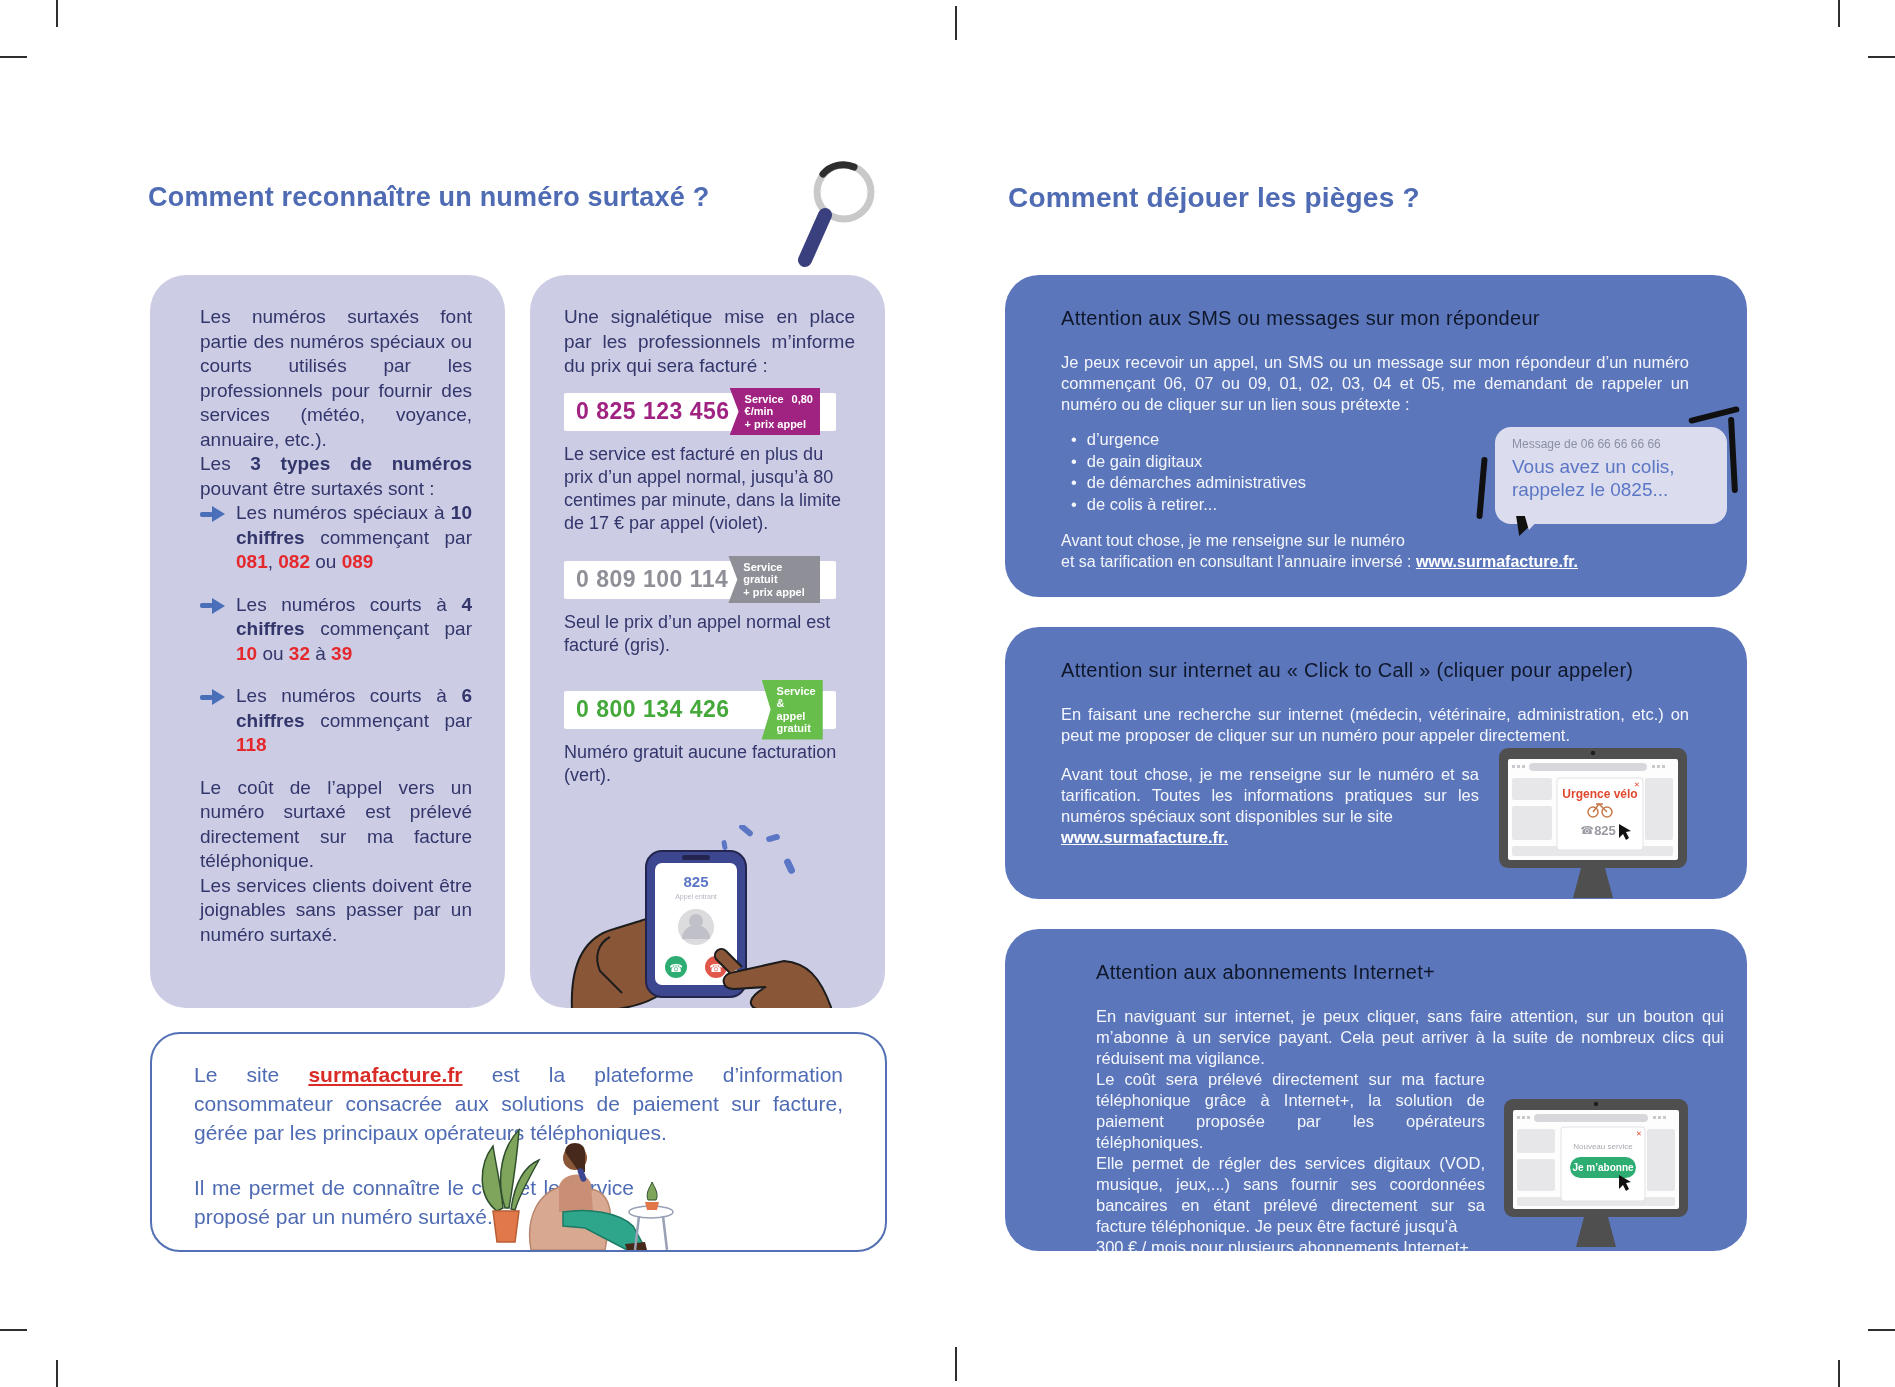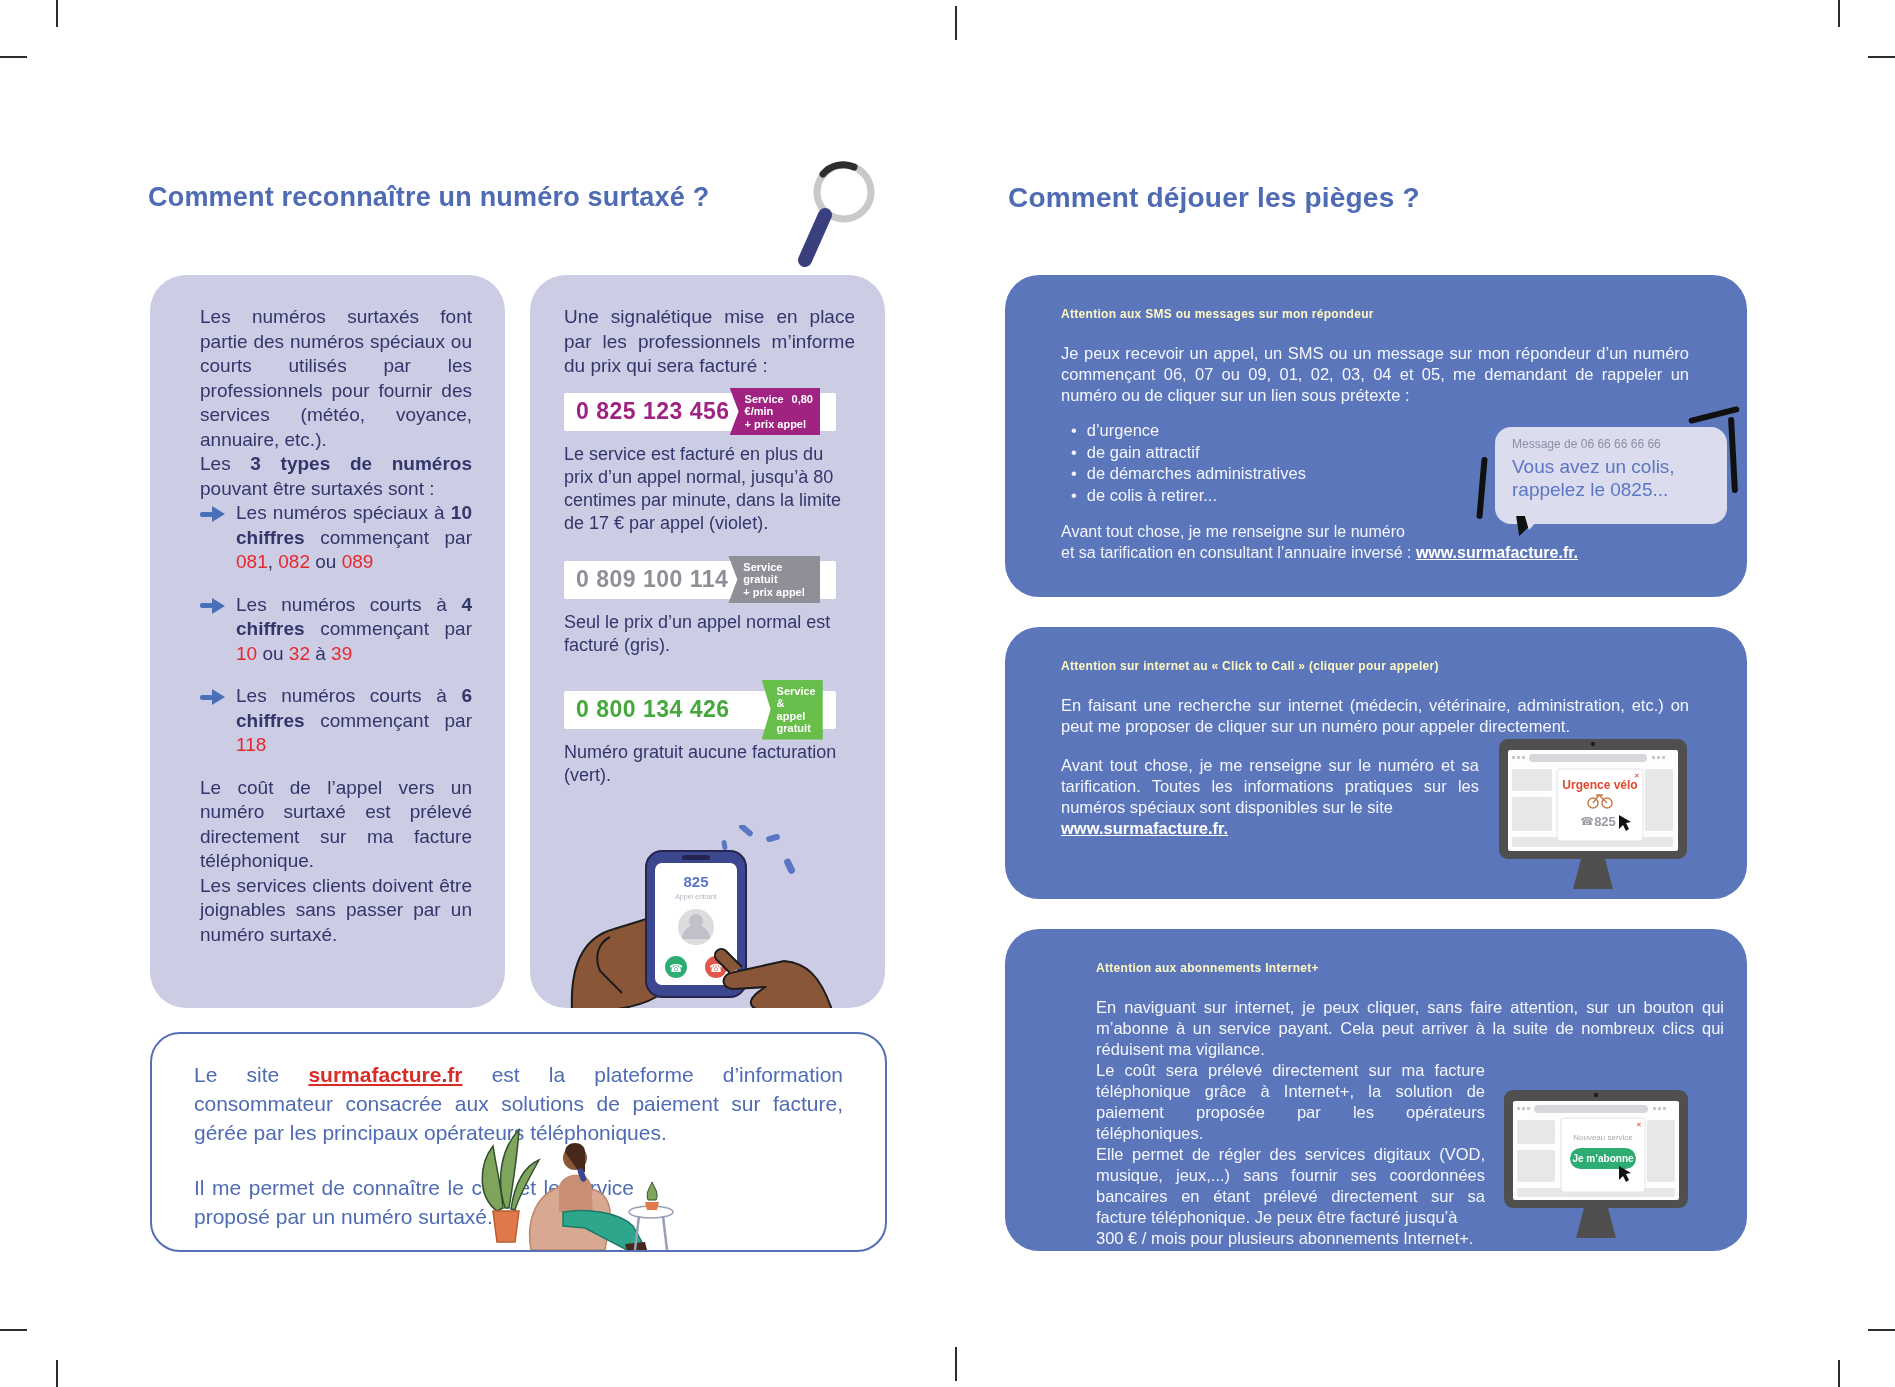--- a/index.html
+++ b/index.html
@@ -14,21 +14,21 @@
   
   .page-title{position:absolute;font-size:27px;font-weight:700;color:#4E6BB3;letter-spacing:.2px;}
   
   .lav-box{position:absolute;width:355px;height:733px;top:275px;background:#CDCCE5;border-radius:36px;overflow:hidden;}
   .lav-inner{position:relative;height:100%;box-sizing:border-box;color:#32366B;font-size:19px;line-height:24.5px;text-align:justify;}
   .lav-box.b1 .lav-inner{padding:30px 33px 0 50px;}
   .lav-box.b2 .lav-inner{padding:30px 30px 0 34px;}
   .lav-inner p{margin:0;}
   .mb18{margin-bottom:18px;}
   b{font-weight:700;}
-  .red{color:#E5282B;font-weight:400;}
+  .red{color:#E5282B;font-weight:700;}
   
   .bullet{display:flex;margin-bottom:18px;}
   .arrow-icon{flex:0 0 36px;position:relative;height:18px;margin-top:4px;}
   .arrow-icon::before{content:"";position:absolute;left:0;top:6.5px;width:13px;height:5px;background:#4A6FB9;border-radius:2px;}
   .arrow-icon::after{content:"";position:absolute;left:12px;top:1px;border-left:13px solid #4A6FB9;border-top:8px solid transparent;border-bottom:8px solid transparent;}
   .bullet p{flex:1;}
   
   .plate{position:relative;width:272px;height:38px;background:#ffffff;border-radius:2px;display:flex;align-items:center;}
   .plate .num{padding-left:12px;font-size:23px;font-weight:700;letter-spacing:.5px;white-space:nowrap;}
   .tag{margin-left:auto;margin-right:16px;color:#fff;font-size:11px;line-height:12.5px;font-weight:600;padding:5px 7px 5px 15px;clip-path:polygon(0 0,100% 0,100% 100%,0 100%,9px 50%);}
@@ -38,21 +38,21 @@
   .desc{font-size:18px;line-height:23px;text-align:left;margin-top:12px !important;}
   
   .site-box{position:absolute;left:150px;top:1032px;width:737px;height:220px;background:#fff;border:2.5px solid #5470B5;border-radius:30px;box-sizing:border-box;overflow:hidden;}
   .site-inner{position:relative;height:100%;box-sizing:border-box;padding:26px 42px;color:#4E6BB3;font-size:21px;line-height:29px;text-align:justify;}
   .site-inner p{margin:0;}
   .site-p2{margin-top:26px !important;width:440px;}
   .link-red{color:#DA2C27;font-weight:700;text-decoration:underline;}
   
   .blue-box{position:absolute;left:1005px;width:742px;background:#5B76BB;border-radius:34px;color:#F4F6FB;overflow:hidden;box-sizing:border-box;}
   .blue-inner{position:relative;box-sizing:border-box;padding:32px 70px 0 56px;}
-  .blue-title{font-size:12px;font-weight:700;letter-spacing:.3px;color:#fef9c3;margin:0;}
+  .blue-title{font-size:20px;font-weight:400;letter-spacing:.3px;color:#0f172a;margin:0;}
   .blue-p{font-size:16.5px;line-height:21px;text-align:justify;margin:22px 0 0 0;}
   .blue-bullets{list-style:none;margin:14px 0 0 10px;padding:0;font-size:16.5px;line-height:21.5px;}
   .blue-bullets li::before{content:"•";margin-right:10px;}
   .closing{font-size:16px;line-height:20.5px;margin-top:16px;}
   .link-white{color:#ffffff;font-weight:700;text-decoration:underline;}
   
   .bubble{position:absolute;left:490px;top:152px;width:232px;height:97px;background:#DBDDEE;border-radius:16px;box-sizing:border-box;padding:10px 0 0 17px;}
   .bubble-label{font-size:12px;color:#8A8FA3;margin:0;}
   .bubble-text{font-size:19px;line-height:23px;color:#5B76C4;margin:4px 0 0 0;}
   .bubble-tail{position:absolute;left:24px;bottom:-17px;width:0;height:0;border:11px solid transparent;border-top:18px solid #DBDDEE;transform:skewX(-18deg);}
@@ -208,21 +208,21 @@
 </div>
 
 <h1 class="page-title" style="left:1008px;top:182px;margin:0;font-size:28px;">Comment déjouer les pièges ?</h1>
 
 <div class="blue-box" style="top:275px;height:322px;">
   <div class="blue-inner">
     <h2 class="blue-title">Attention aux SMS ou messages sur mon répondeur</h2>
     <p class="blue-p" style="width:628px;">Je peux recevoir un appel, un SMS ou un message sur mon répondeur d’un numéro commençant 06, 07 ou 09, 01, 02, 03, 04 et 05, me demandant de rappeler un numéro ou de cliquer sur un lien sous prétexte :</p>
     <ul class="blue-bullets">
       <li>d’urgence</li>
-      <li>de gain attractif</li>
+      <li>de gain digitaux</li>
       <li>de démarches administratives</li>
       <li>de colis à retirer...</li>
     </ul>
     <p class="closing">
       <span>Avant tout chose, je me renseigne sur le numéro</span><br>
       <span>et sa tarification en consultant l’annuaire inversé : </span><a class="link-white" href="#">www.surmafacture.fr.</a>
     </p>
 
     <div class="bubble">
       <span class="bar bar-top"></span>

